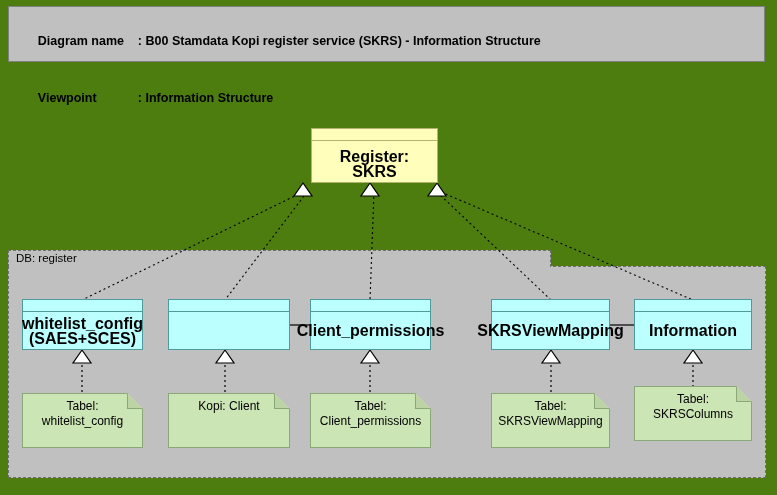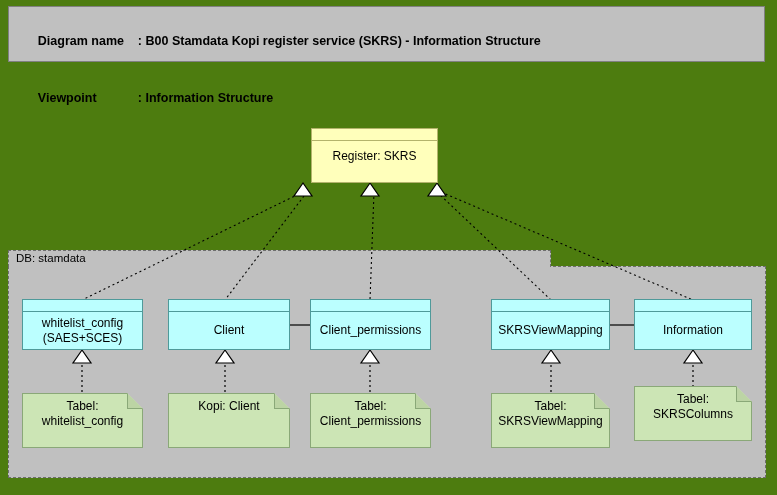--- a/index.html
+++ b/index.html
@@ -94,25 +94,26 @@
     right: 0;
     bottom: 0;
     display: flex;
     align-items: center;
     justify-content: center;
     text-align: center;
     padding: 0 4px;
     box-sizing: border-box;
   }
   .node .body span {
-    font-size: 12px;
+    font-size: 16px;
     color: #000000;
     line-height: 15px;
     display: block;
     white-space: pre-line;
+    font-weight: bold;
   }
   .node.register {
     border-color: #b3b36b;
     background: #ffffbb;
   }
   .node.register .bar { border-bottom-color: #b3b36b; }
 
   
   .node.register .body { align-items: flex-start; padding-top: 8px; }
 
@@ -175,21 +176,21 @@
       <span class="title-key">Diagram name</span><span>: </span><span>B00 Stamdata Kopi register service (SKRS) - Information Structure</span>
     </div>
     <div class="title-line">
       <span class="title-key">Viewpoint</span><span>: </span><span>Information Structure</span>
     </div>
   </div>
 
   <div class="db-container">
     <div class="db-body"></div>
     <div class="db-tab"></div>
-    <div class="db-tab-label">DB: stamdata</div>
+    <div class="db-tab-label">DB: register</div>
   </div>
 
   <svg class="wires" viewBox="0 0 777 495" xmlns="http://www.w3.org/2000/svg">
     <g stroke="#000000" fill="none">
 
       <path d="M 303 192 L 82 300" stroke-width="1.1" stroke-dasharray="2,3"></path>
       <path d="M 307 192 L 225 300" stroke-width="1.1" stroke-dasharray="2,3"></path>
       <path d="M 374 192 L 370 300" stroke-width="1.1" stroke-dasharray="2,3"></path>
       <path d="M 437 192 L 551 300" stroke-width="1.1" stroke-dasharray="2,3"></path>
       <path d="M 441 192 L 693 300" stroke-width="1.1" stroke-dasharray="2,3"></path>
@@ -226,23 +227,20 @@
   <div class="node" style="left:22px; top:299px; width:121px; height:51px;">
     <div class="bar"></div>
     <div class="body">
       <span>whitelist_config
 (SAES+SCES)</span>
     </div>
   </div>
 
   <div class="node" style="left:168px; top:299px; width:122px; height:51px;">
     <div class="bar"></div>
-    <div class="body">
-      <span>Client</span>
-    </div>
   </div>
 
   <div class="node" style="left:310px; top:299px; width:121px; height:51px;">
     <div class="bar"></div>
     <div class="body">
       <span>Client_permissions</span>
     </div>
   </div>
 
   <div class="node" style="left:491px; top:299px; width:119px; height:51px;">

